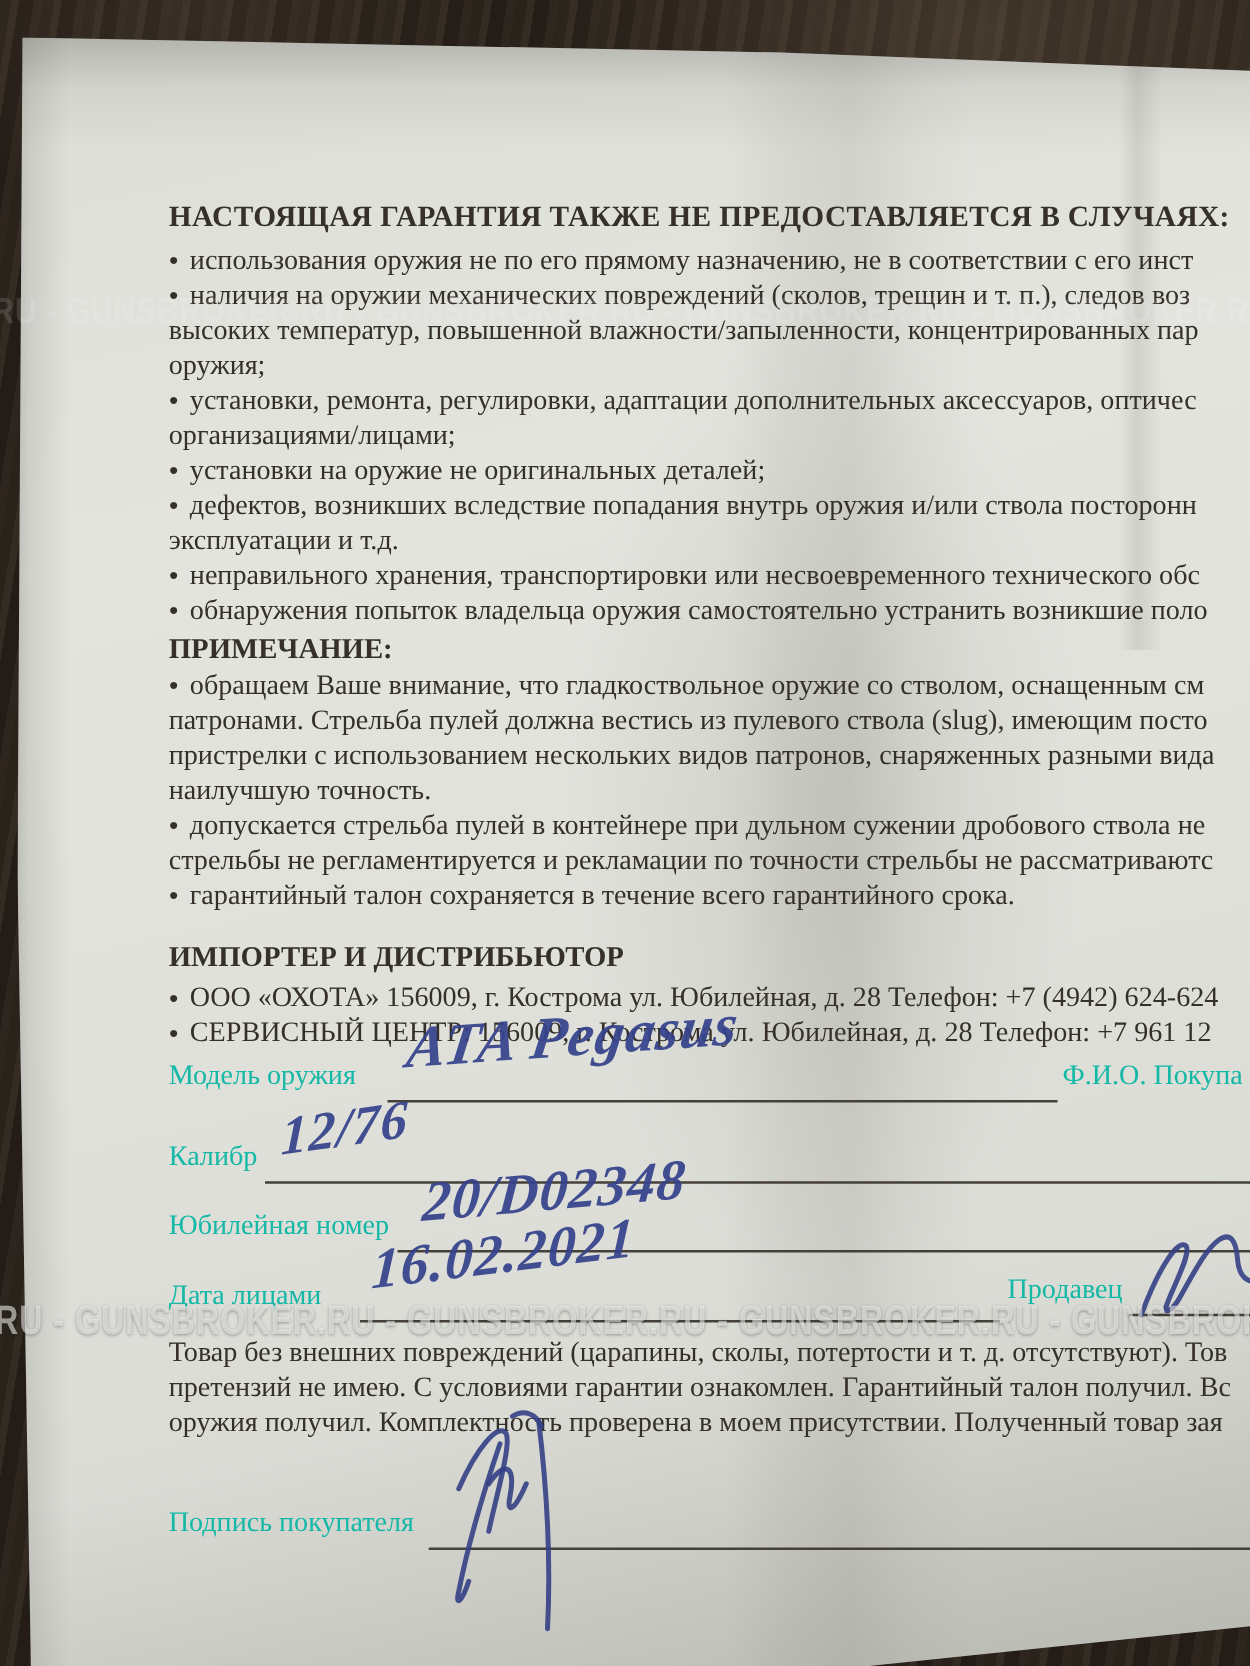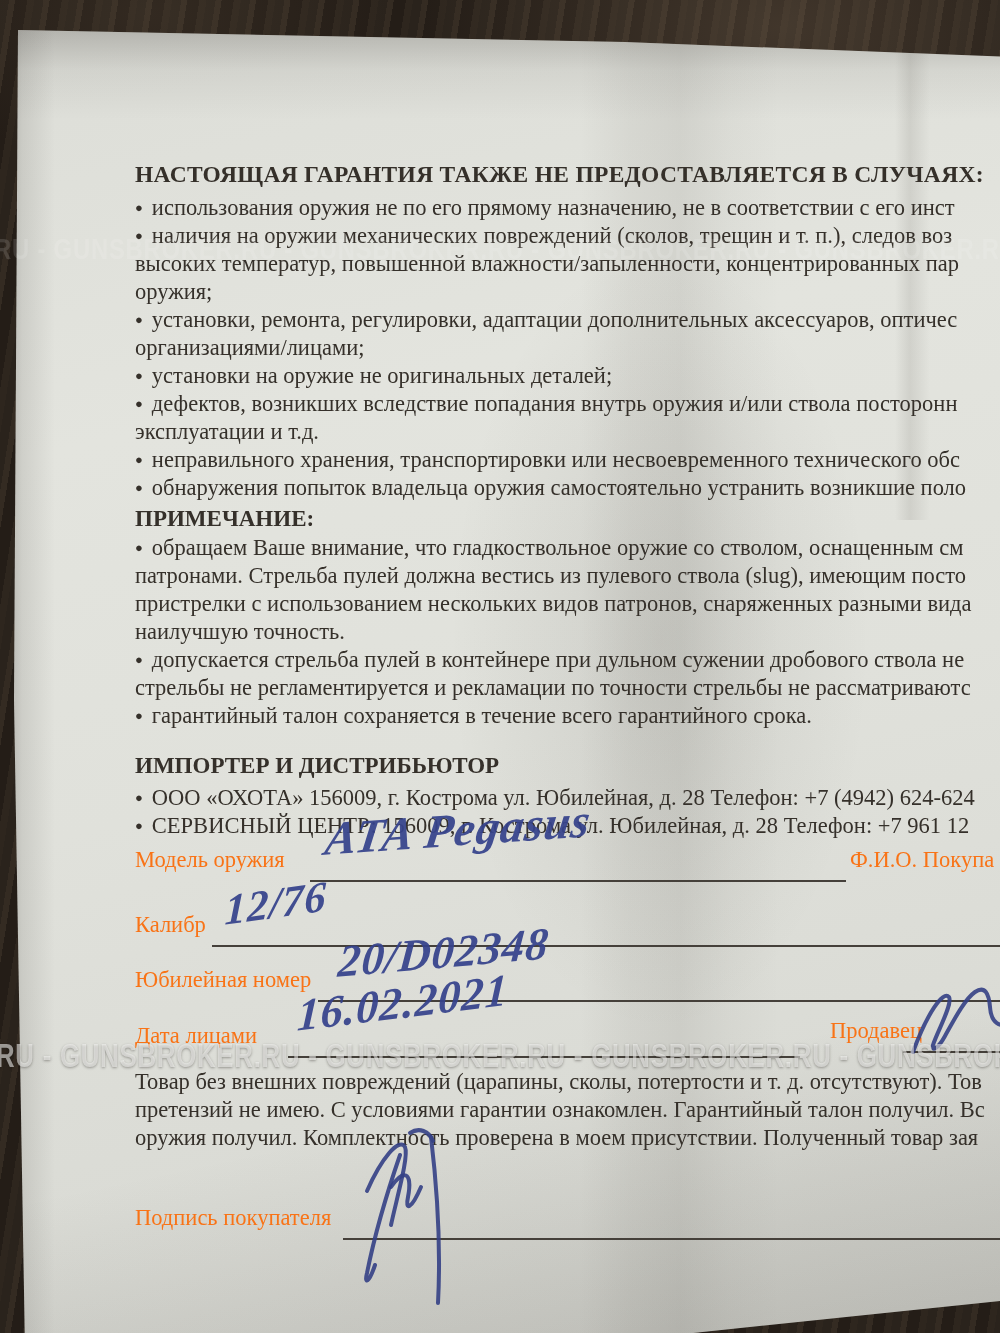--- a/index.html
+++ b/index.html
@@ -35,21 +35,21 @@
   .doc-block{
     position:absolute;left:135px;top:156px;width:1200px;z-index:2;
     color:#35302a;
   }
   .ln{white-space:nowrap;line-height:28px;font-size:22.5px;}
   .ln.t{font-weight:bold;font-size:23.5px;line-height:36px;letter-spacing:.3px;margin-bottom:2px;}
   .ln.h{font-weight:bold;font-size:23px;line-height:31px;margin-top:1px;}
   .ln.hg{font-weight:bold;font-size:23px;line-height:32px;margin-top:20px;margin-bottom:2px;}
   .blt{font-size:13px;margin-right:9px;vertical-align:3px;}
 
-  .abs{position:absolute;z-index:2;white-space:nowrap;color:#f97316;font-size:22.5px;}
+  .abs{position:absolute;z-index:2;white-space:nowrap;color:#14b8a6;font-size:22.5px;}
   .fline{position:absolute;z-index:2;border-bottom:2px solid #45403a;height:0;}
 
   
   .hand{
     position:absolute;z-index:3;white-space:nowrap;
     color:#36438c;font-style:italic;font-weight:bold;letter-spacing:1px;opacity:.93;
     transform-origin:left bottom;
   }
   .hand.model{left:322px;top:812px;font-size:47px;transform:rotate(-4deg) skewX(-12deg);}
   .hand.caliber{left:224px;top:886px;font-size:43px;transform:rotate(-8deg) skewX(-10deg);}
@@ -120,21 +120,21 @@
 <div class="fline" style="left:212px;top:912px;width:795px;height:33px;"></div>
 <div class="hand caliber">12/76</div>
 
 <div class="abs" style="left:135px;top:967px;">Юбилейная номер</div>
 <div class="fline" style="left:318px;top:967px;width:689px;height:33px;"></div>
 <div class="hand serial">20/D02348</div>
 
 <div class="abs" style="left:135px;top:1023px;">Дата лицами</div>
 <div class="fline" style="left:288px;top:1023px;width:512px;height:33px;"></div>
 <div class="hand date">16.02.2021</div>
-<div class="abs" style="left:806px;top:1018px;margin-left:24px;">Продавец</div>
+<div class="abs" style="left:806px;top:1018px;">Продавец</div>
 <div class="fline" style="left:903px;top:1018px;width:104px;height:33px;"></div>
 <svg class="ink" style="left:905px;top:982px;" width="110" height="78" viewBox="0 0 110 78">
   <path d="M8,70 C22,32 38,8 44,15 C48,22 32,50 28,63 C26,70 33,67 40,54 C50,36 60,17 70,10 C80,3 84,12 85,25 C86,40 94,48 110,40"></path>
 </svg>
 
 <div class="doc-block" style="top:1068px;">
     <div class="ln c">Товар без внешних повреждений (царапины, сколы, потертости и т. д. отсутствуют). Тов</div>
     <div class="ln c">претензий не имею. С условиями гарантии ознакомлен. Гарантийный талон получил. Вс</div>
     <div class="ln c">оружия получил. Комплектность проверена в моем присутствии. Полученный товар зая</div>
   </div>

